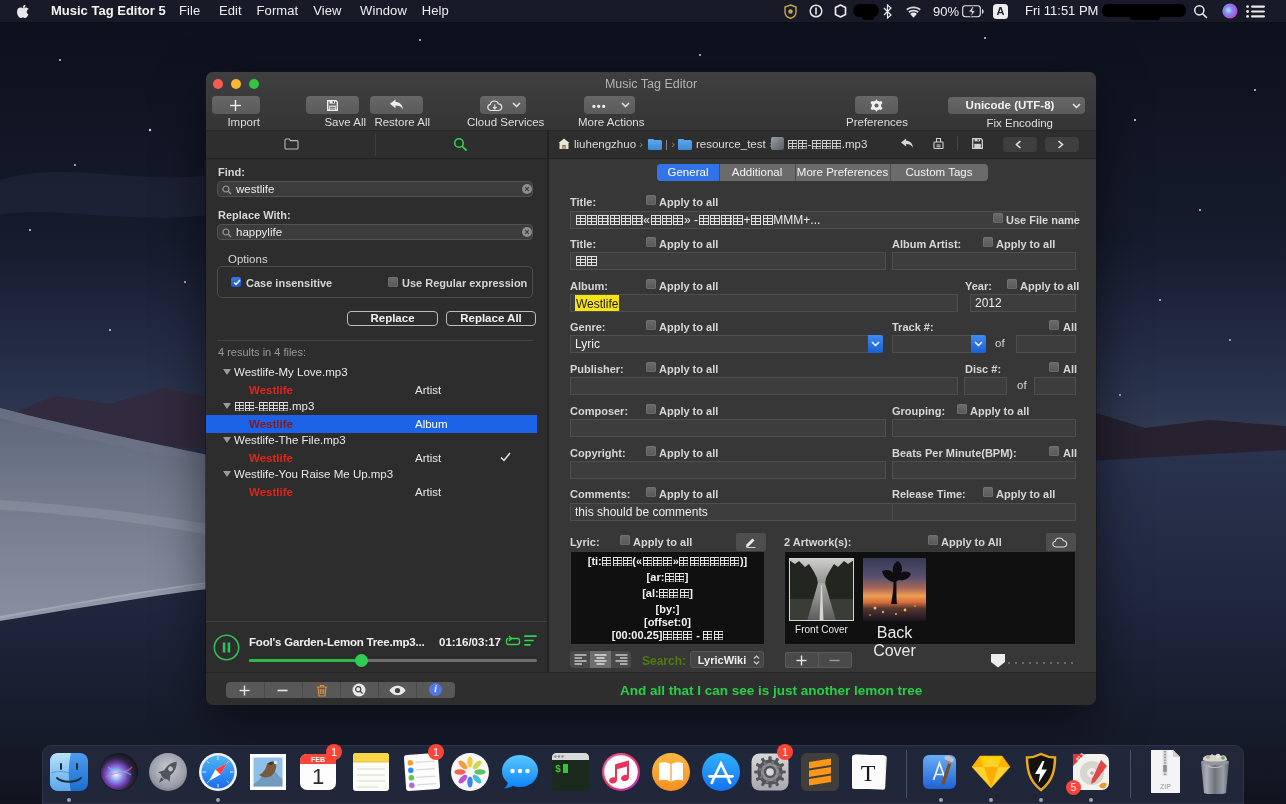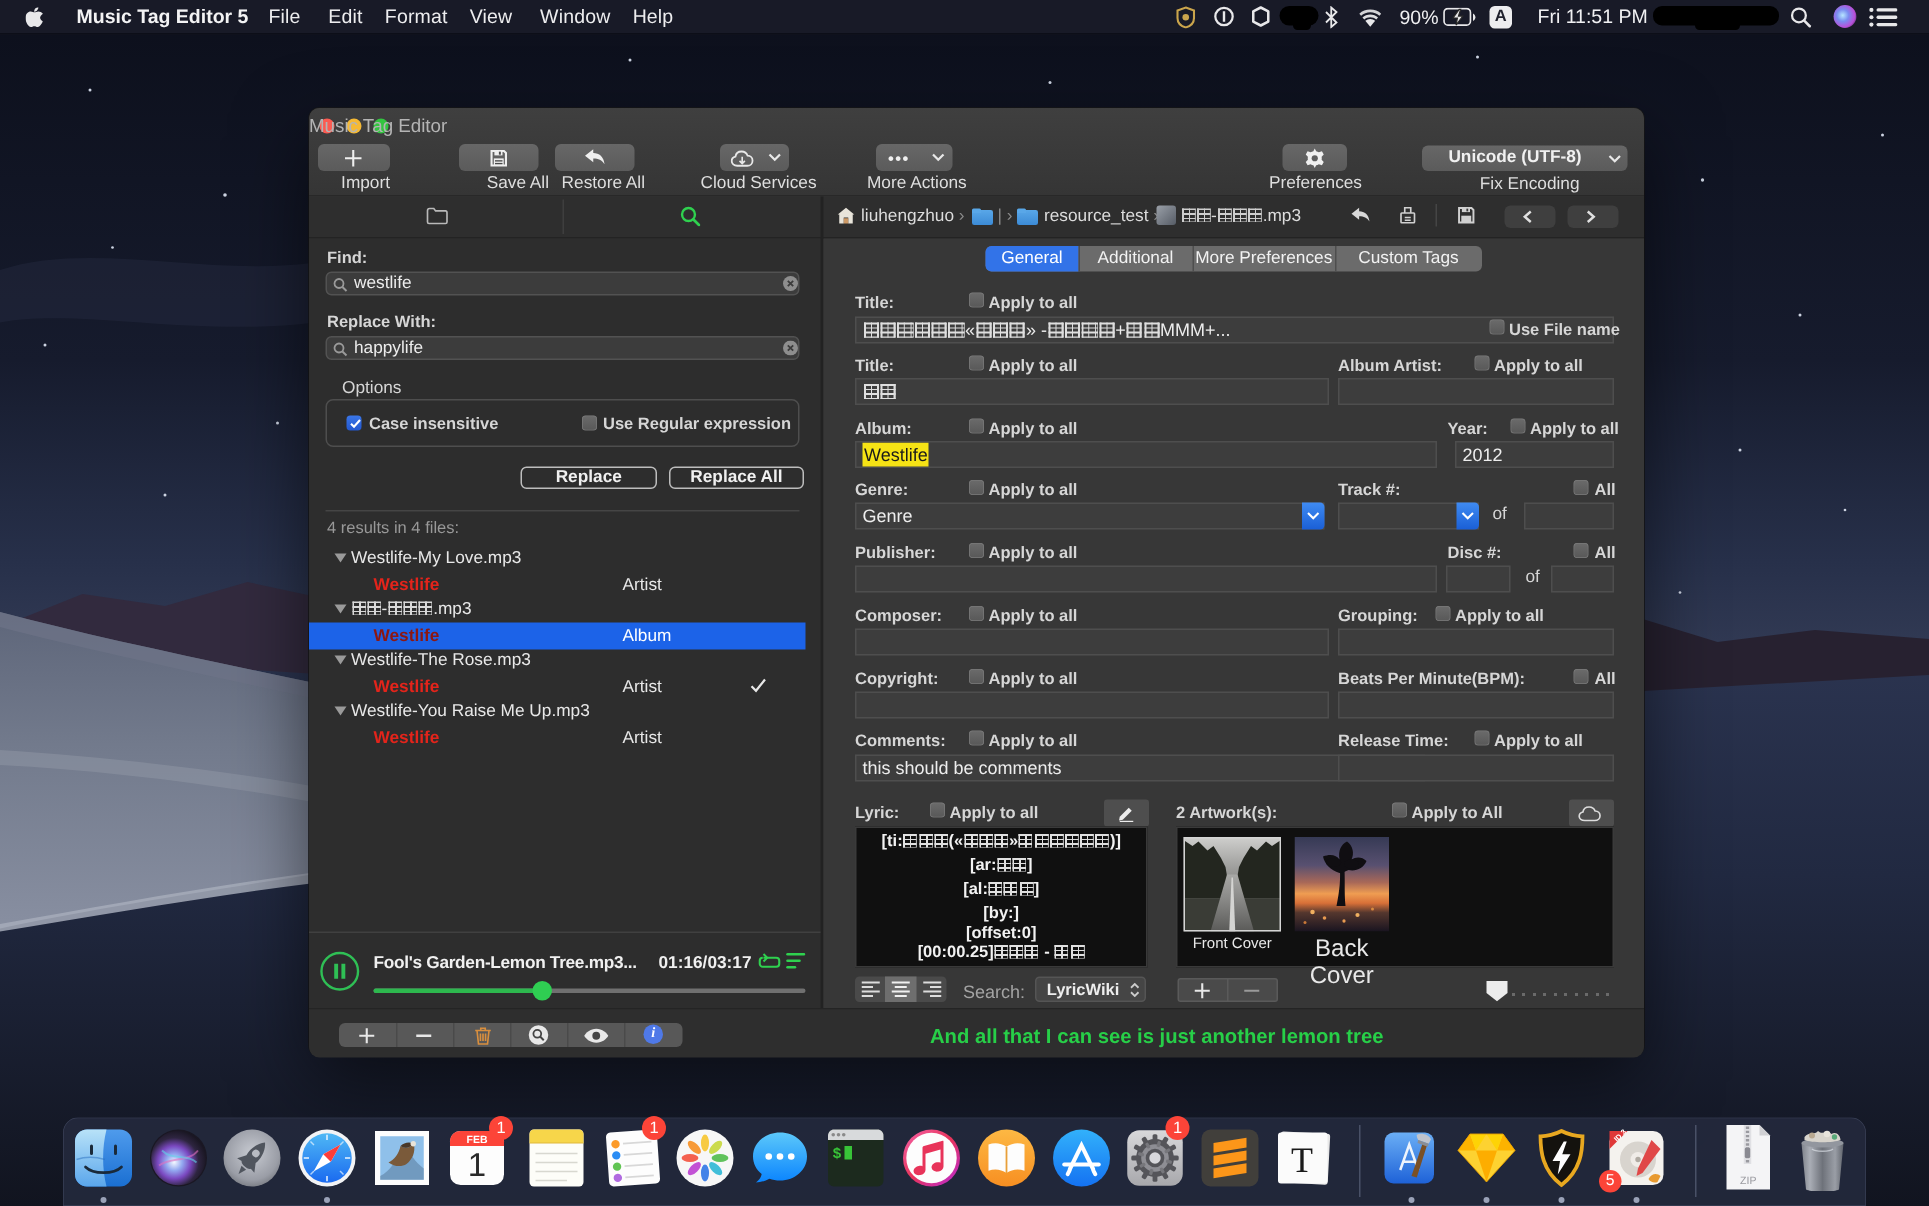--- a/index.html
+++ b/index.html
@@ -131,21 +131,21 @@
 
 <div class="a" style="left:206px;top:72px;width:890px;height:632px;background:#333333;border-radius:7px;
  box-shadow:0 18px 50px rgba(0,0,0,.55),0 0 0 0.5px #1a1a1a"></div>
 <div class="a" style="left:206px;top:72px;width:890px;height:58px;background:linear-gradient(#3f3f3f,#353535);border-radius:7px 7px 0 0;border-bottom:1px solid #282828" id="titlebar"></div>
 <div class="a" style="left:206px;top:131px;width:890px;height:27px;background:#2e2e2e;border-bottom:1px solid #232323" id="pathbar"></div>
 <div class="a" style="left:375px;top:133px;width:1px;height:23px;background:#3e3e3e"></div>
 
 <div class="a" style="left:212.5px;top:78.5px;width:10.5px;height:10.5px;border-radius:6px;background:#fc5b52"></div>
 <div class="a" style="left:230.5px;top:78.5px;width:10.5px;height:10.5px;border-radius:6px;background:#f5b935"></div>
 <div class="a" style="left:248.5px;top:78.5px;width:10.5px;height:10.5px;border-radius:6px;background:#33c440"></div>
-<div class="a" style="left:206px;top:77px;width:890px;font-size:12.5px;color:#b4b4b4">Music Tag Editor</div>
+<div class="a" style="left:206px;top:77px;width:890px;text-align:center;font-size:12.5px;color:#b4b4b4">Music Tag Editor</div>
 
 <div class="a tbtn" style="left:212px;top:96px;width:48px;height:18px"></div>
 <svg class="a" style="left:229px;top:99px" width="13" height="13" viewBox="0 0 13 13" stroke="#efefef" stroke-width="1.4">
     <line x1="6.5" y1="1" x2="6.5" y2="12"></line>
     <line x1="1" y1="6.5" x2="12" y2="6.5"></line>
   </svg>
 <div class="a tlbl" style="left:212px;top:116px;width:48px">Import</div>
 <div class="a tbtn" style="left:306px;top:96px;width:53px;height:18px"></div>
 <svg class="a" style="left:326px;top:99px" width="13" height="13" viewBox="0 0 13 13">
  <path d="M1.7 1.7 H10 L11.3 3 V11.3 H1.7 Z" fill="none" stroke="#efefef" stroke-width="1.4"></path>
@@ -280,21 +280,21 @@
 <div class="a tri" style="left:223px;top:369px"></div>
 <div class="a t1" style="left:234px;top:366px">Westlife-My Love.mp3</div>
 <div class="a red" style="left:249px;top:384px">Westlife</div>
 <div class="a t1" style="left:415px;top:384px">Artist</div>
 <div class="a tri" style="left:223px;top:403px"></div>
 <div class="a t1" style="left:234px;top:400px"><span class="zh zs"></span><span class="zh zs"></span>-<span class="zh zs"></span><span class="zh zs"></span><span class="zh zs"></span>.mp3</div>
 <div class="a" style="left:206px;top:415px;width:331px;height:18px;background:#1c63e8"></div>
 <div class="a red" style="left:249px;top:418px;color:#8c1712">Westlife</div>
 <div class="a t1" style="left:415px;top:418px;color:#fff">Album</div>
 <div class="a tri" style="left:223px;top:437px"></div>
-<div class="a t1" style="left:234px;top:434px">Westlife-The Rose.mp3</div>
+<div class="a t1" style="left:234px;top:434px">Westlife-The File.mp3</div>
 <div class="a red" style="left:249px;top:452px">Westlife</div>
 <div class="a t1" style="left:415px;top:452px">Artist</div>
 <svg class="a" style="left:500px;top:452px" width="11" height="10" viewBox="0 0 11 10" fill="none" stroke="#e8e8e8" stroke-width="1.5">
     <path d="M1 5.5 L4 8.5 L10 1"></path>
   </svg>
 <div class="a tri" style="left:223px;top:471px"></div>
 <div class="a t1" style="left:234px;top:468px">Westlife-You Raise Me Up.mp3</div>
 <div class="a red" style="left:249px;top:486px">Westlife</div>
 <div class="a t1" style="left:415px;top:486px">Artist</div>
 
@@ -376,21 +376,21 @@
 <div class="a cb" style="left:646px;top:279px"></div>
 <div class="a lbl" style="left:659px;top:280px">Apply to all</div>
 <div class="a inp" style="left:570px;top:294px;width:388px;height:18px;line-height:17px"><span style="background:#f6e315;color:#1a1a1a;padding:1.5px 1px 2.5px">Westlife</span></div>
 <div class="a lbl" style="left:965px;top:280px">Year:</div>
 <div class="a cb" style="left:1007px;top:279px"></div>
 <div class="a lbl" style="left:1020px;top:280px">Apply to all</div>
 <div class="a inp" style="left:970px;top:294px;width:106px;height:18px;line-height:17px">2012</div>
 <div class="a lbl" style="left:570px;top:321px">Genre:</div>
 <div class="a cb" style="left:646px;top:320px"></div>
 <div class="a lbl" style="left:659px;top:321px">Apply to all</div>
-<div class="a inp" style="left:570px;top:335px;width:313px;height:18px;line-height:17px">Genre</div>
+<div class="a inp" style="left:570px;top:335px;width:313px;height:18px;line-height:17px">Lyric</div>
 <div class="a" style="left:868px;top:335px;width:15px;height:18px;background:linear-gradient(#3f8bf2,#1a5fd6);border-radius:0 3px 3px 0"></div>
 <svg class="a" style="left:871px;top:341px" width="9" height="6" viewBox="0 0 9 6" fill="none" stroke="#fff" stroke-width="1.4">
     <path d="M1 1 L4.5 4.5 L8 1"></path>
   </svg>
 <div class="a lbl" style="left:892px;top:321px">Track #:</div>
 <div class="a cb" style="left:1049px;top:320px"></div>
 <div class="a lbl" style="left:1063px;top:321px">All</div>
 <div class="a inp" style="left:892px;top:335px;width:94px;height:18px"></div>
 <div class="a" style="left:971px;top:335px;width:15px;height:18px;background:linear-gradient(#3f8bf2,#1a5fd6);border-radius:0 3px 3px 0"></div>
 <svg class="a" style="left:974px;top:341px" width="9" height="6" viewBox="0 0 9 6" fill="none" stroke="#fff" stroke-width="1.4">
@@ -523,21 +523,21 @@
     <line x1="2.5" y1="4" x2="10.5" y2="4"></line>
     <line x1="0.5" y1="7" x2="12.5" y2="7"></line>
     <line x1="2.5" y1="10" x2="10.5" y2="10"></line>
   </svg>
 <svg class="a" style="left:615px;top:654px" width="13" height="11" viewBox="0 0 13 11" stroke="#dcdcdc" stroke-width="1.3">
     <line x1="0.5" y1="1" x2="12.5" y2="1"></line>
     <line x1="5" y1="4" x2="12.5" y2="4"></line>
     <line x1="0.5" y1="7" x2="12.5" y2="7"></line>
     <line x1="5" y1="10" x2="12.5" y2="10"></line>
   </svg>
-<div class="a" style="left:642px;top:654px;font-size:12px;font-weight:400;color:#a3a3a3">Search:</div>
+<div class="a" style="left:642px;top:654px;font-size:12px;font-weight:700;color:#4d7c0f">Search:</div>
 <div class="a" style="left:690px;top:651px;width:74px;height:17px;background:#454545;border-radius:3px;border:1px solid #555;box-sizing:border-box"></div>
 <div class="a" style="left:690px;top:654px;width:64px;text-align:center;font-size:11px;font-weight:700;color:#ededed">LyricWiki</div>
 <svg class="a" style="left:753px;top:655px" width="7" height="10" viewBox="0 0 7 10" fill="none" stroke="#ccc" stroke-width="1.2">
     <path d="M1 3.5 L3.5 1 L6 3.5 M1 6.5 L3.5 9 L6 6.5"></path>
   </svg>
 
 <div class="a" style="left:785px;top:652px;width:67px;height:16px;background:#4a4a4a;border:1px solid #5a5a5a;box-sizing:border-box;border-radius:2px"></div>
 <div class="a" style="left:818px;top:652px;width:1px;height:16px;background:#5a5a5a"></div>
 <svg class="a" style="left:796px;top:654.5px" width="11" height="11" viewBox="0 0 11 11" stroke="#e8e8e8" stroke-width="1.4">
     <line x1="5.5" y1="0.5" x2="5.5" y2="10.5"></line>

